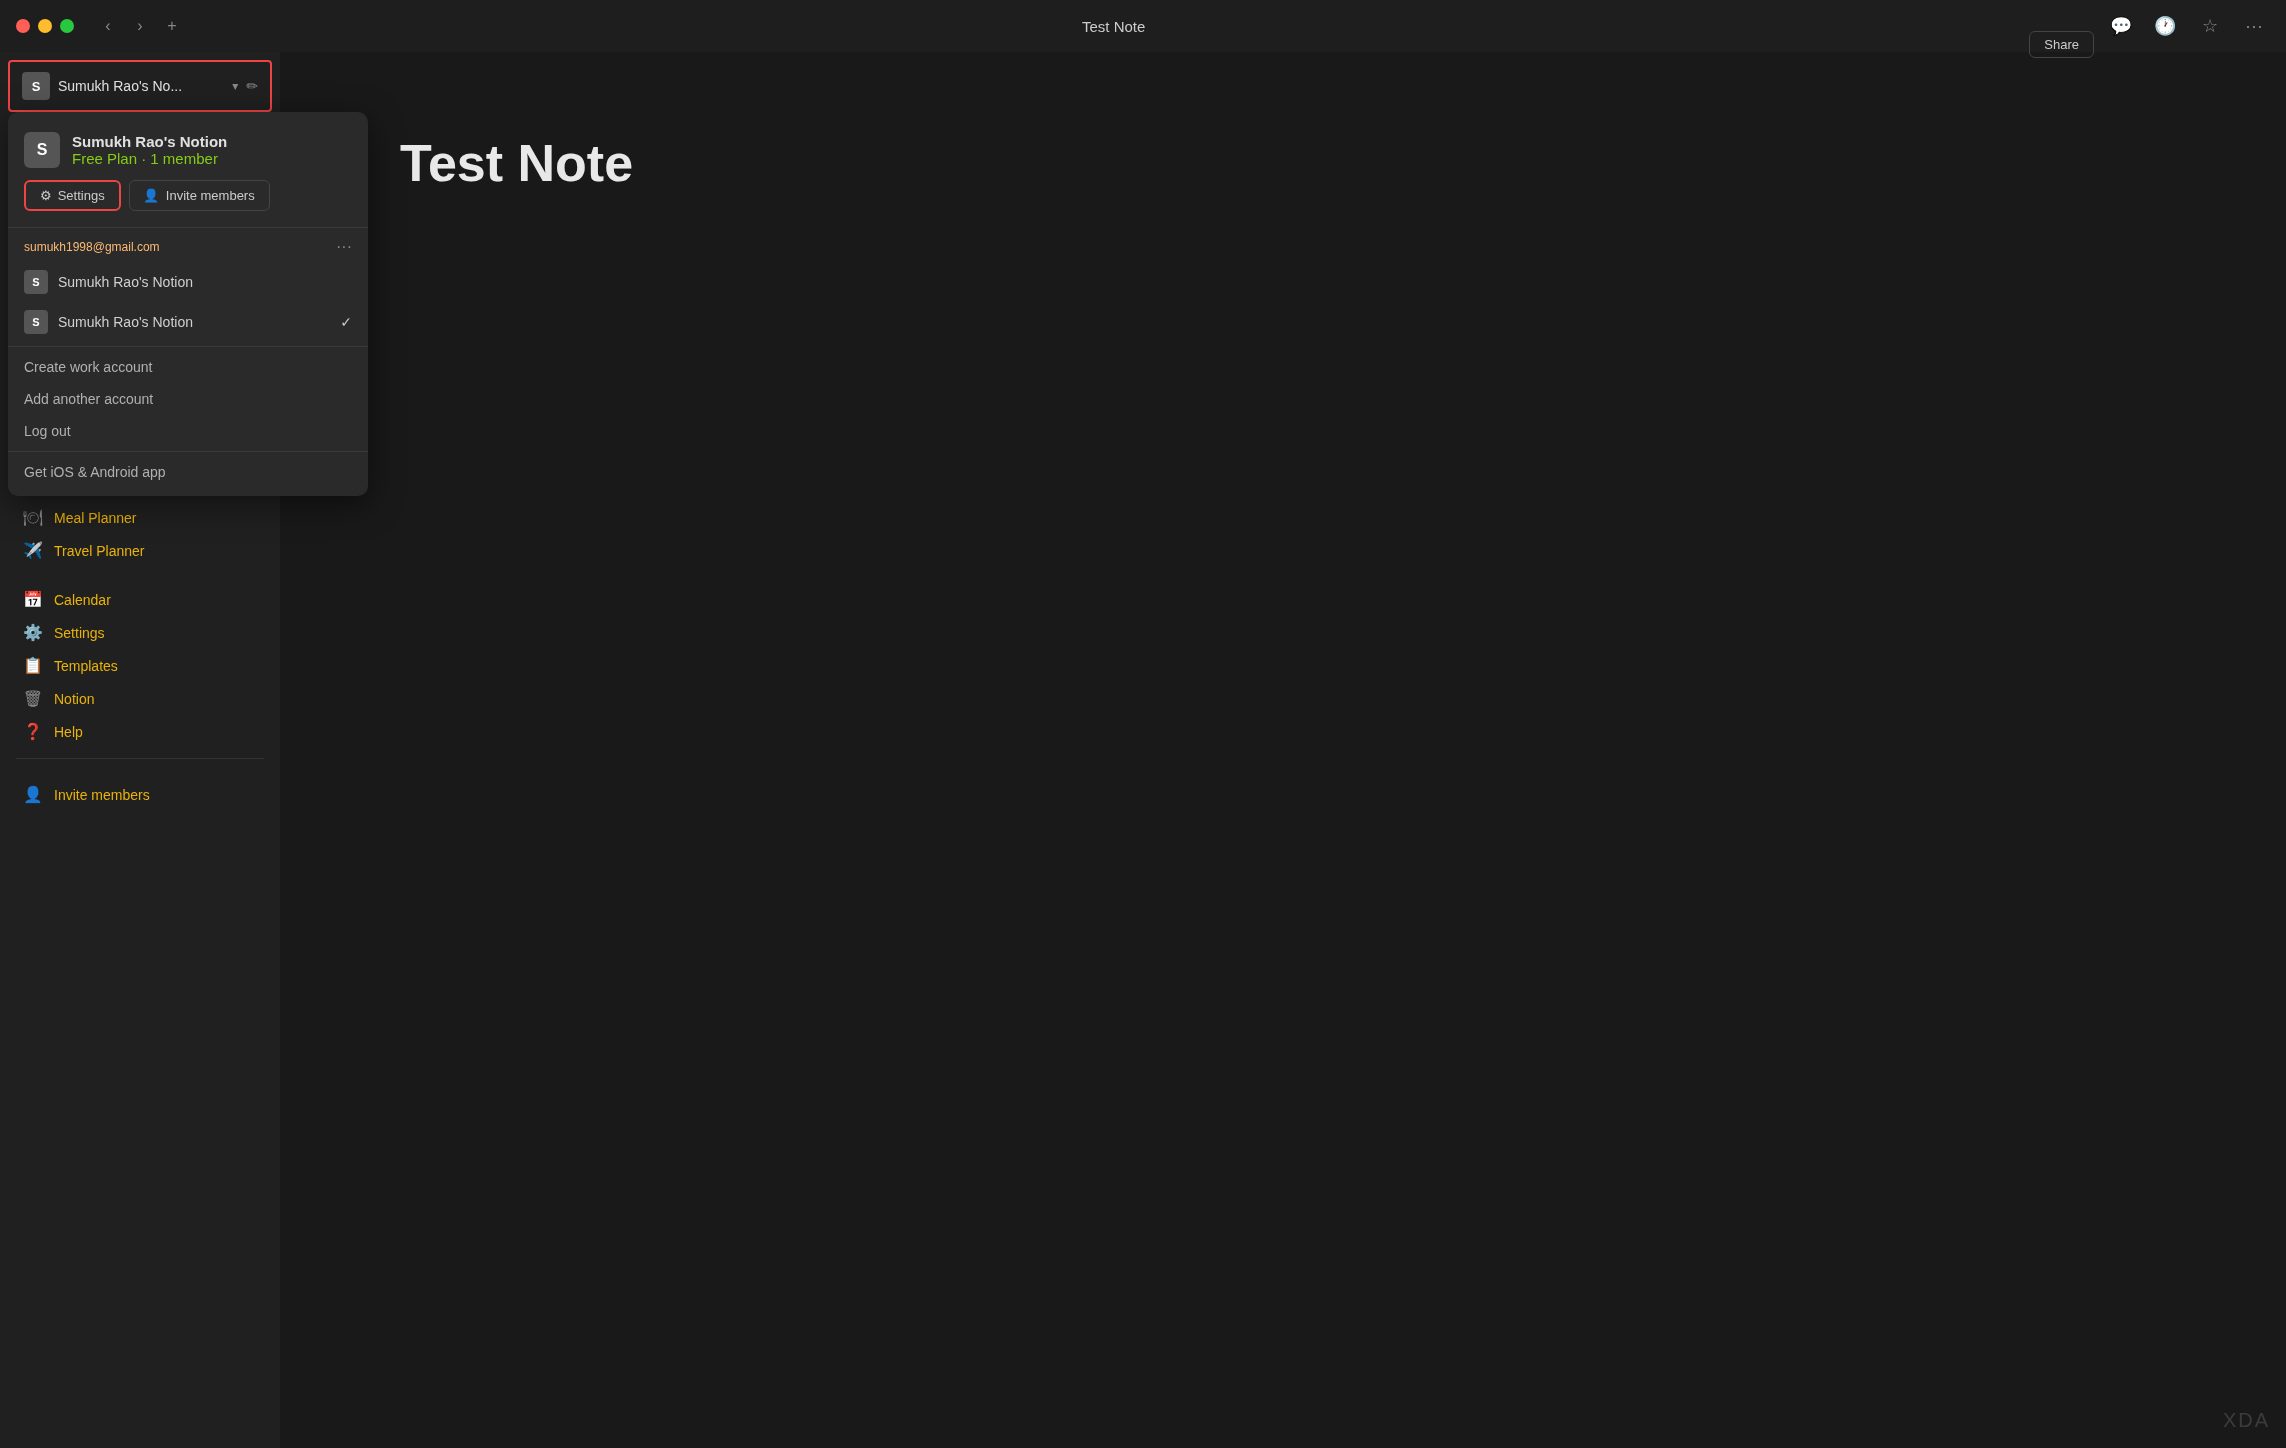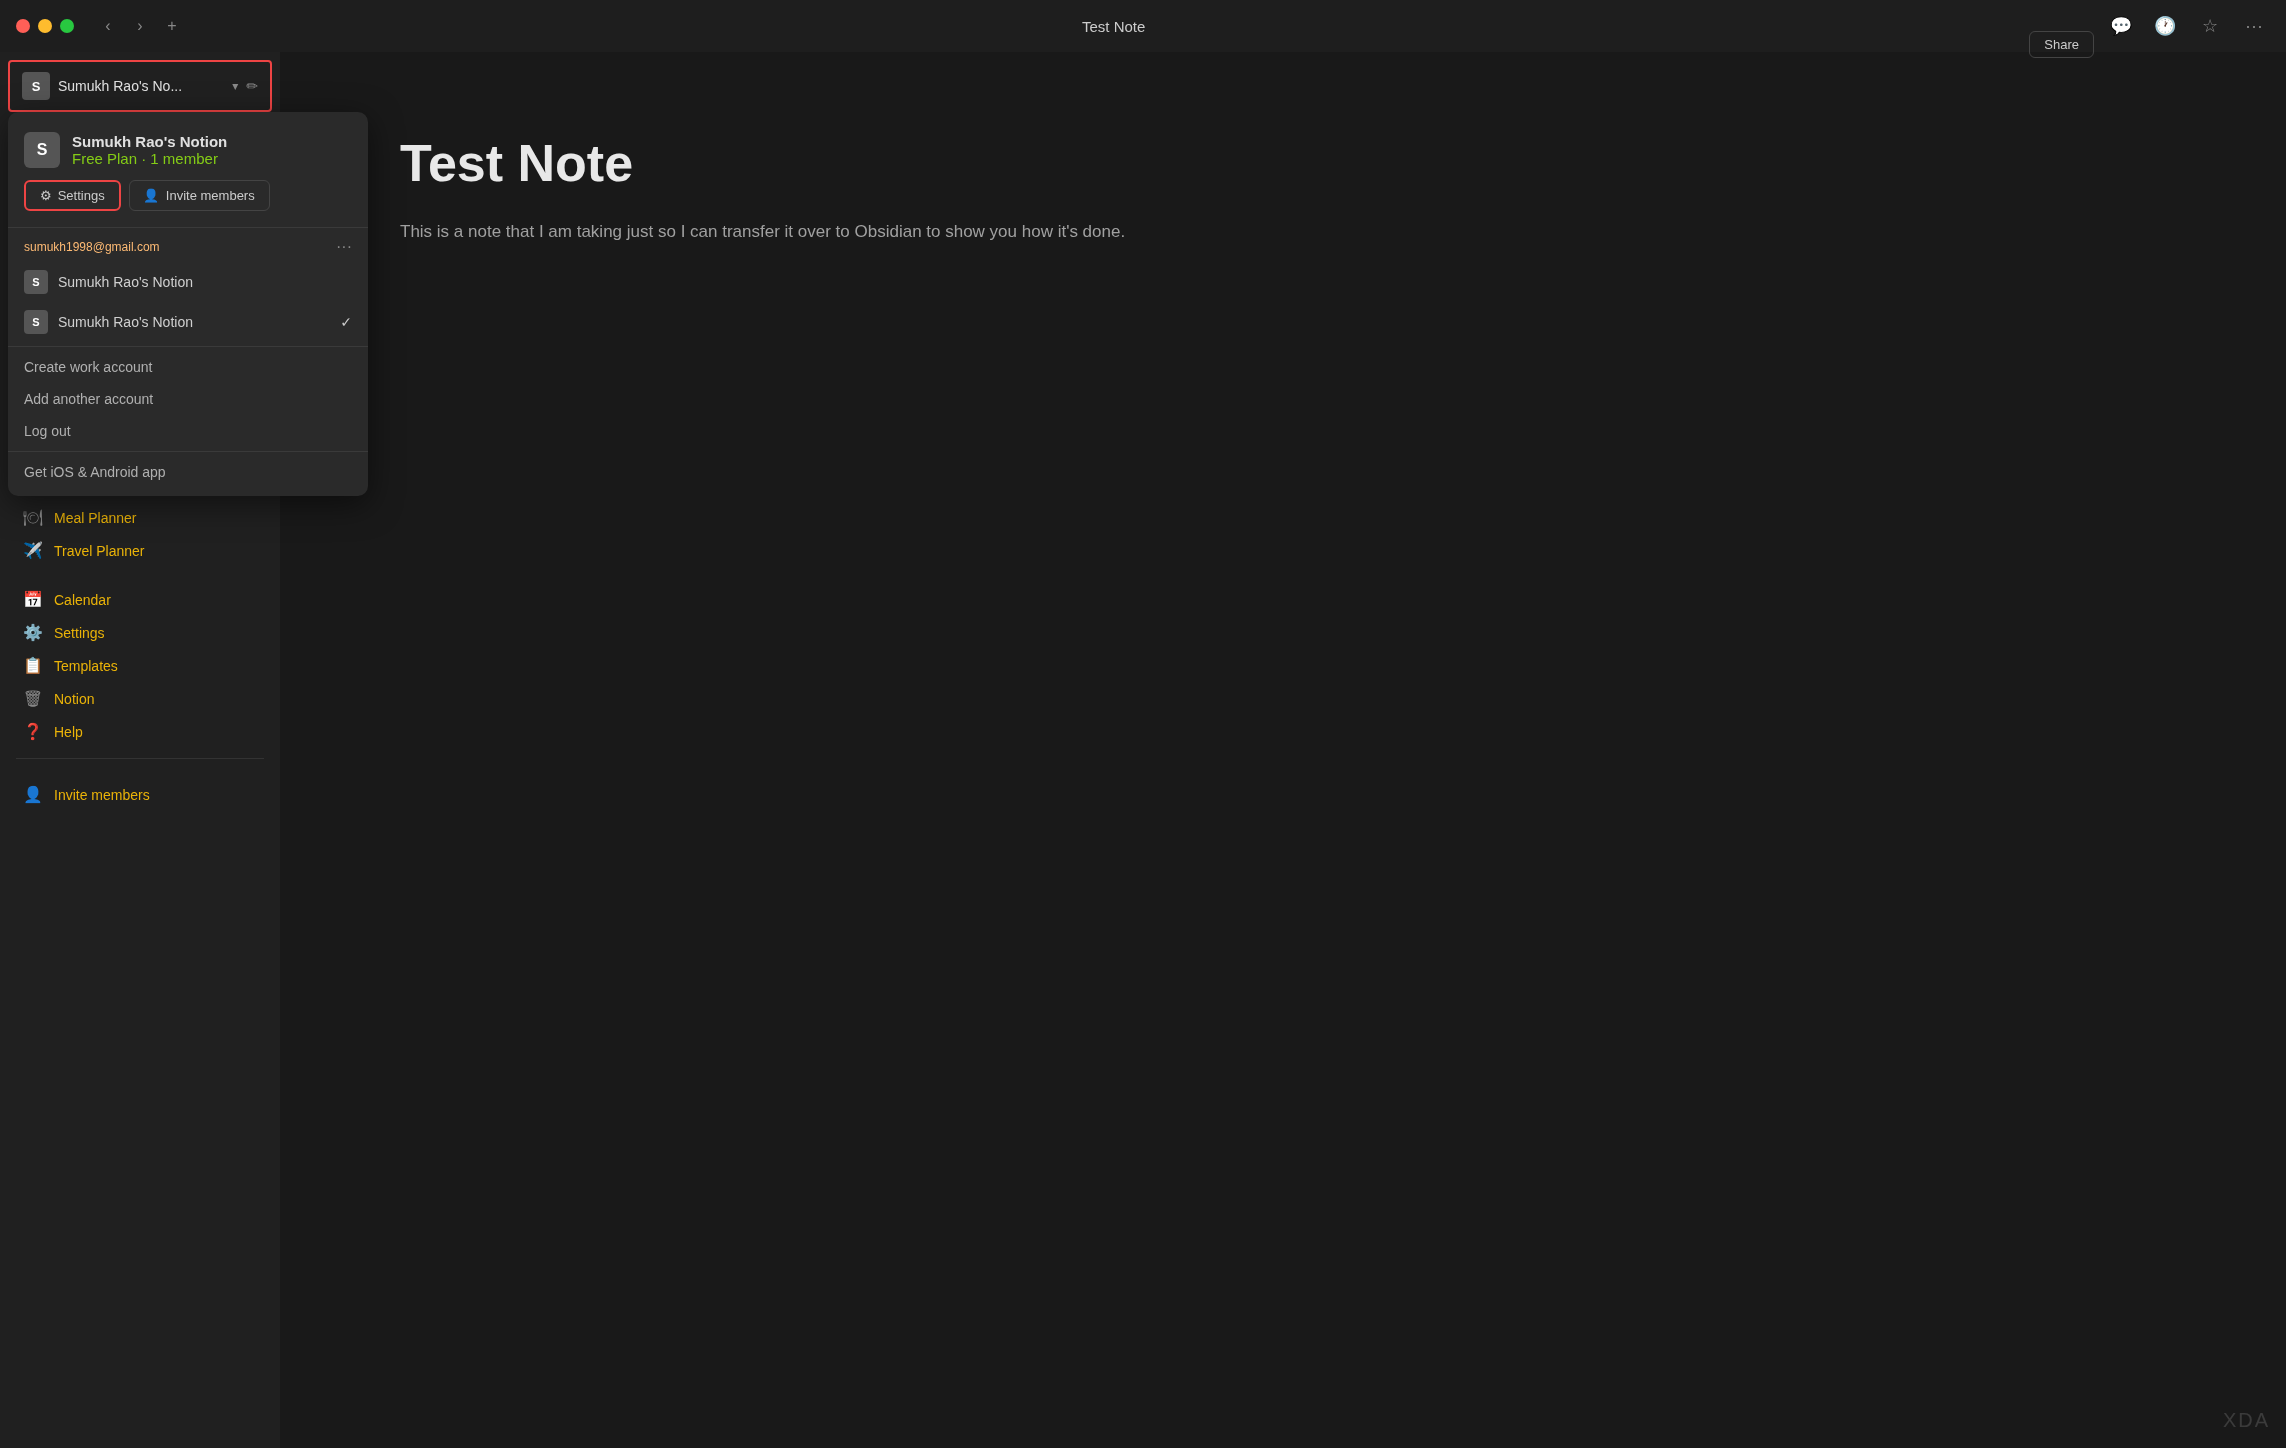--- a/index.html
+++ b/index.html
@@ -482,18 +482,17 @@
 
       <div class="sidebar-item">
         <span class="sidebar-item-icon">👤</span>
         <span class="sidebar-item-label">Invite members</span>
       </div>
     </div>
   </div>
 
   <div class="page-content">
     <h1 class="page-title">Test Note</h1>
-    <p class="page-body">This is a note that I am taking just so I can transfer it over to Obsidian to show you how it's done.</p>
   </div>
 
 </div>
 
 <div class="watermark">XDA</div>
 
 </body></html>

